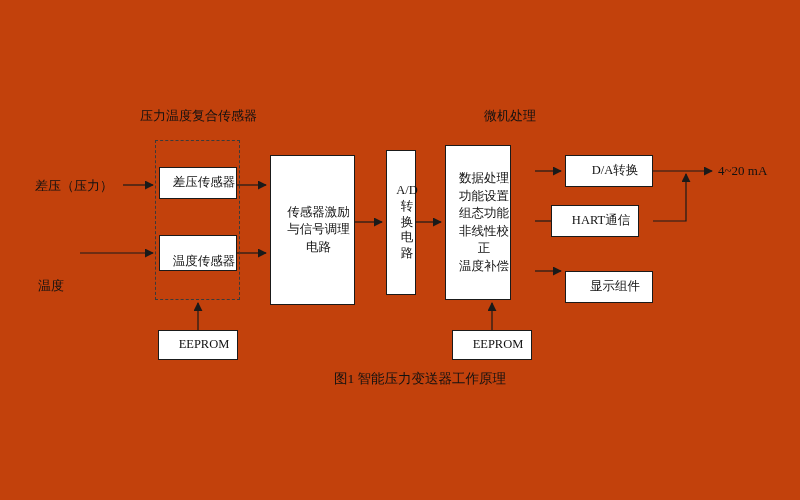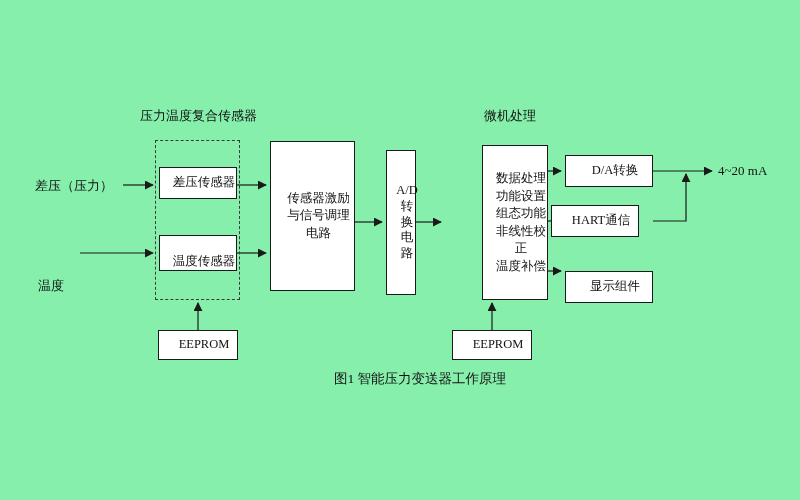--- a/index.html
+++ b/index.html
@@ -1,18 +1,18 @@
 <!DOCTYPE html>
 <html><head>
 <meta charset="utf-8">
 <style>
   * { margin:0; padding:0; box-sizing:border-box; }
   html,body { background:#ffffff; }
   body { font-family:"Liberation Serif","DejaVu Serif",serif; }
-  .canvas { position:relative; width:800px; height:500px; background:#86efac; overflow:hidden; }
+  .canvas { position:relative; width:800px; height:500px; background:#c2410c; overflow:hidden; }
   .box {
     position:absolute; border:1px solid #1a1a1a; background:#fff;
     display:flex; flex-direction:column; align-items:center; justify-content:center;
     font-size:12.5px; line-height:1.4; color:#111; text-align:center;padding-left:12px;
   }
   .dashed { border:1px dashed #3a3a3a; background:transparent; }
   .label { position:absolute; font-size:13px; color:#111; white-space:nowrap; }
   .caption { position:absolute; left:260px; width:320px; text-align:center; font-size:13.5px; color:#111; }
   svg.wires { position:absolute; left:0; top:0; width:800px; height:500px; pointer-events:none; }
 </style>
@@ -49,35 +49,35 @@
   <div class="label" style="left:38px; top:245px;margin-top:32px;">温度</div>
 
   <div class="box dashed" style="left:155px; top:140px; width:85px; height:160px;"></div>
   <div class="box" style="left:159px; top:167px; width:78px; height:32px;">
     <div>差压传感器</div>
   </div>
   <div class="box" style="left:159px; top:235px; width:78px; height:36px;justify-content:flex-end;">
     <div>温度传感器</div>
   </div>
 
-  <div class="box" style="left:270px; top:141px; width:85px; height:150px;">
+  <div class="box" style="left:270px; top:155px; width:85px; height:150px;">
     <div>传感器激励</div>
     <div>与信号调理</div>
     <div>电路</div>
   </div>
 
   <div class="box" style="left:386px; top:150px; width:30px; height:145px; line-height:1.25;">
     <div>A/D</div>
     <div>转</div>
     <div>换</div>
     <div>电</div>
     <div>路</div>
   </div>
 
-  <div class="box" style="left:445px; top:145px; width:66px; height:155px;margin-left:37px;">
+  <div class="box" style="left:445px; top:145px; width:66px; height:155px;">
     <div>数据处理</div>
     <div>功能设置</div>
     <div>组态功能</div>
     <div>非线性校正</div>
     <div>温度补偿</div>
   </div>
 
   <div class="box" style="left:565px; top:155px; width:88px; height:32px;">
     <div>D/A转换</div>
   </div>

